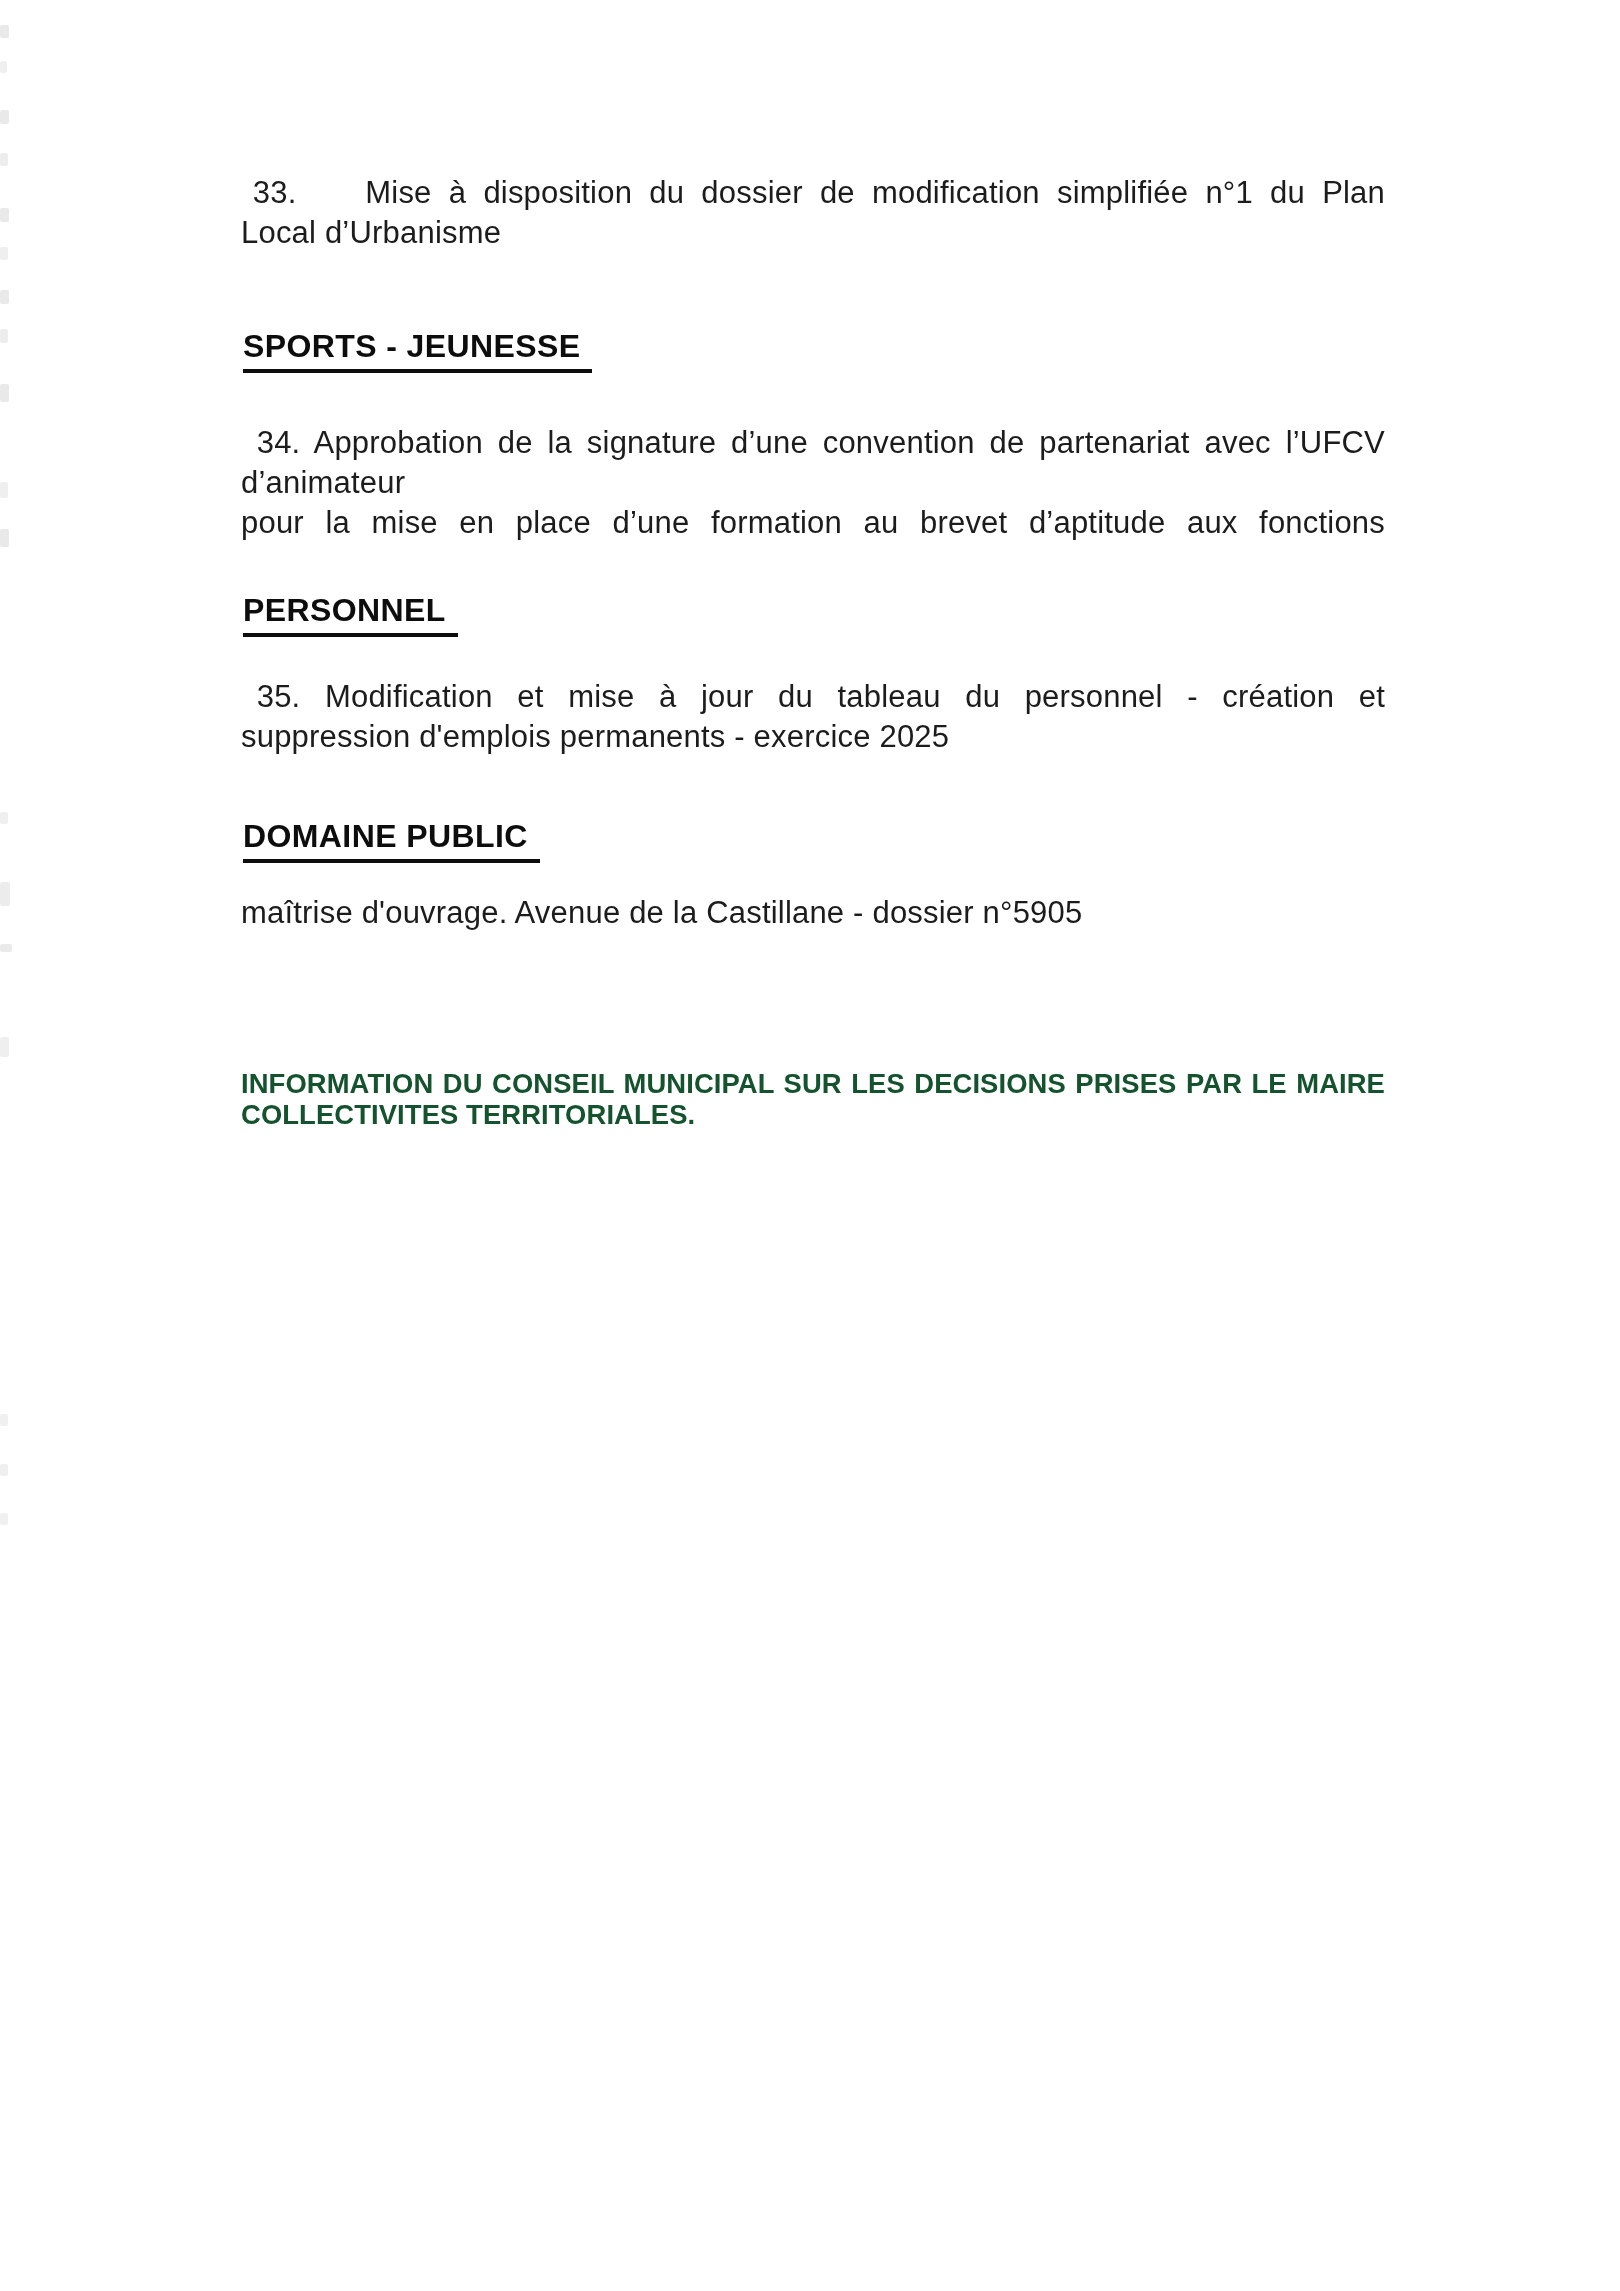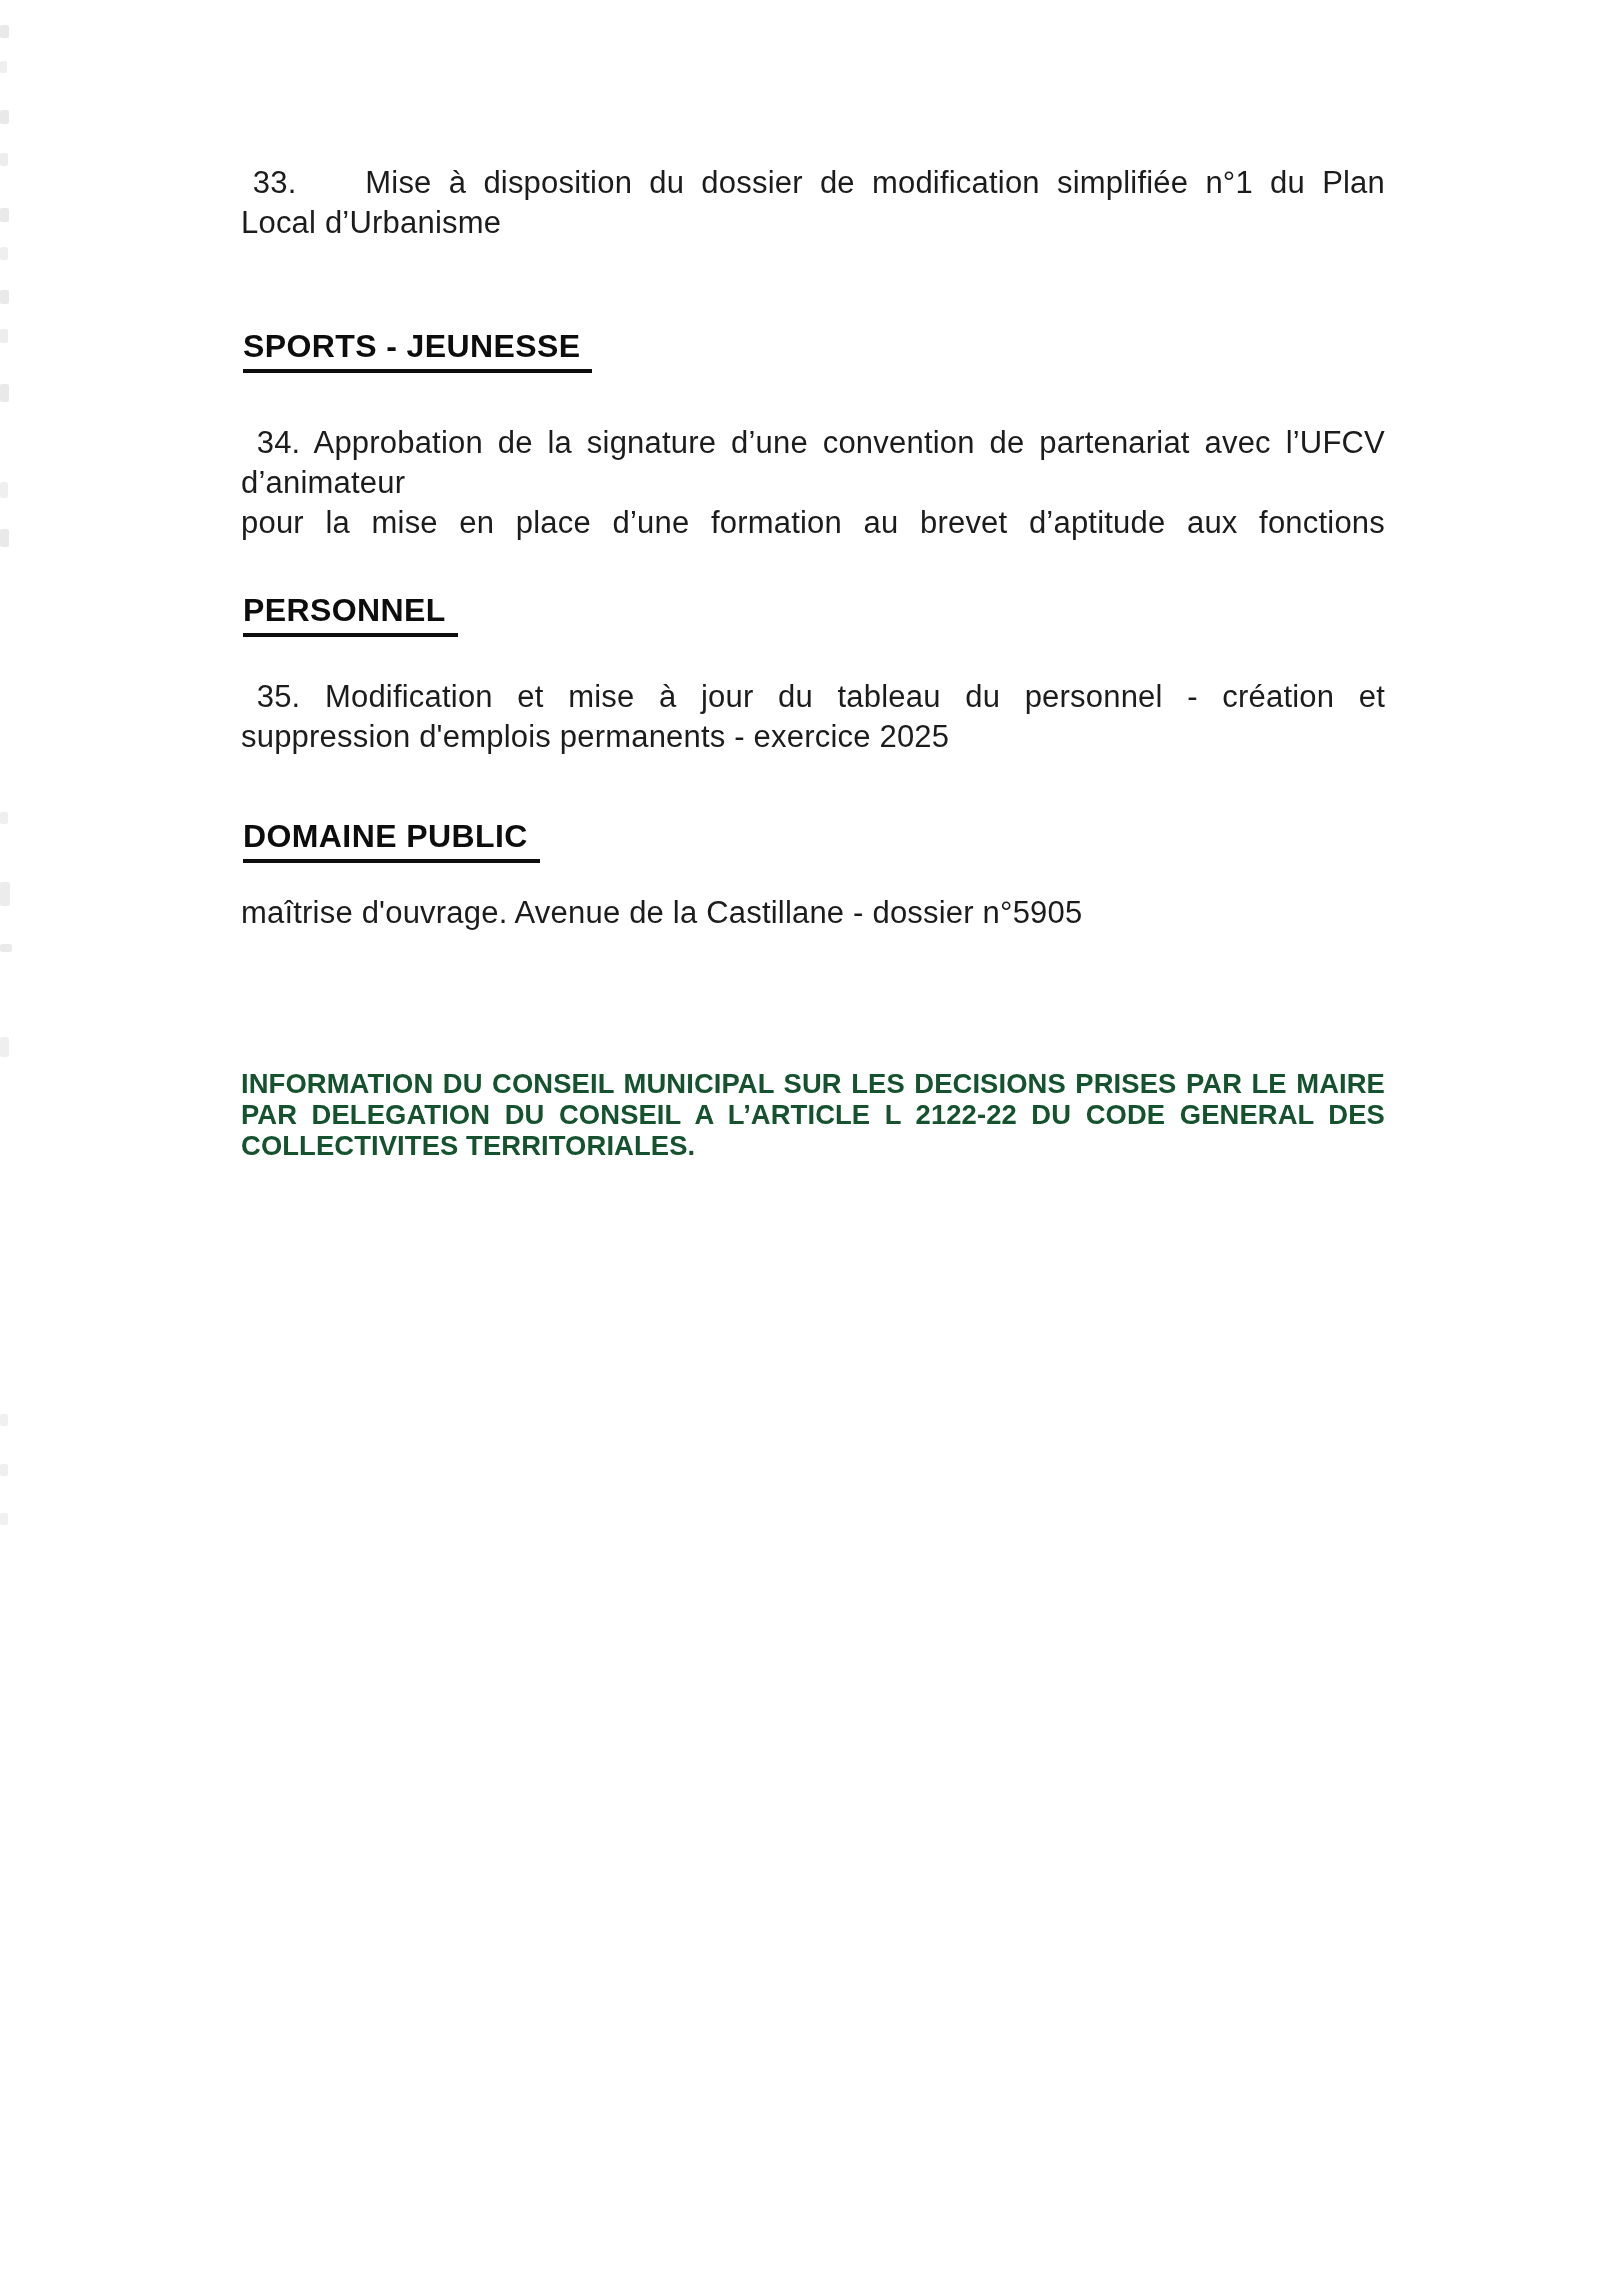--- a/index.html
+++ b/index.html
@@ -100,21 +100,21 @@
   <div class="artifact a12"></div>
   <div class="artifact a13"></div>
   <div class="artifact a14"></div>
   <div class="artifact a15"></div>
   <div class="artifact a16"></div>
   <div class="artifact a17"></div>
   <div class="artifact a18"></div>
 
   <div class="content">
 
-    <div class="para" style="top:163px">
+    <div class="para" style="top:173px">
       <div class="line j ind1">33.&nbsp;&nbsp;&nbsp; Mise à disposition du dossier de modification simplifiée n°1 du Plan</div>
       <div class="line">Local d’Urbanisme</div>
     </div>
 
     <h2 class="heading" style="top:326px;left:2px">
       <span class="hu">SPORTS - JEUNESSE</span>
     </h2>
 
     <div class="para" style="top:402px">
       <div class="line j ind2">34. Approbation de la signature d’une convention de partenariat avec l’UFCV</div>
@@ -134,19 +134,18 @@
     <h2 class="heading" style="top:816px;left:2px">
       <span class="hu">DOMAINE PUBLIC</span>
     </h2>
 
     <div class="para" style="top:893px">
       <div class="line">maîtrise d'ouvrage. Avenue de la Castillane - dossier n°5905</div>
     </div>
 
     <div class="info" style="top:1068px">
       <div class="line j">INFORMATION DU CONSEIL MUNICIPAL SUR LES DECISIONS PRISES PAR LE MAIRE</div>
-      <div class="line j">PAR DELEGATION DU CONSEIL A L’ARTICLE L 2122-22 DU CODE GENERAL DES</div>
       <div class="line">COLLECTIVITES TERRITORIALES.</div>
     </div>
 
   </div>
 </div>
 
 
 </body></html>

